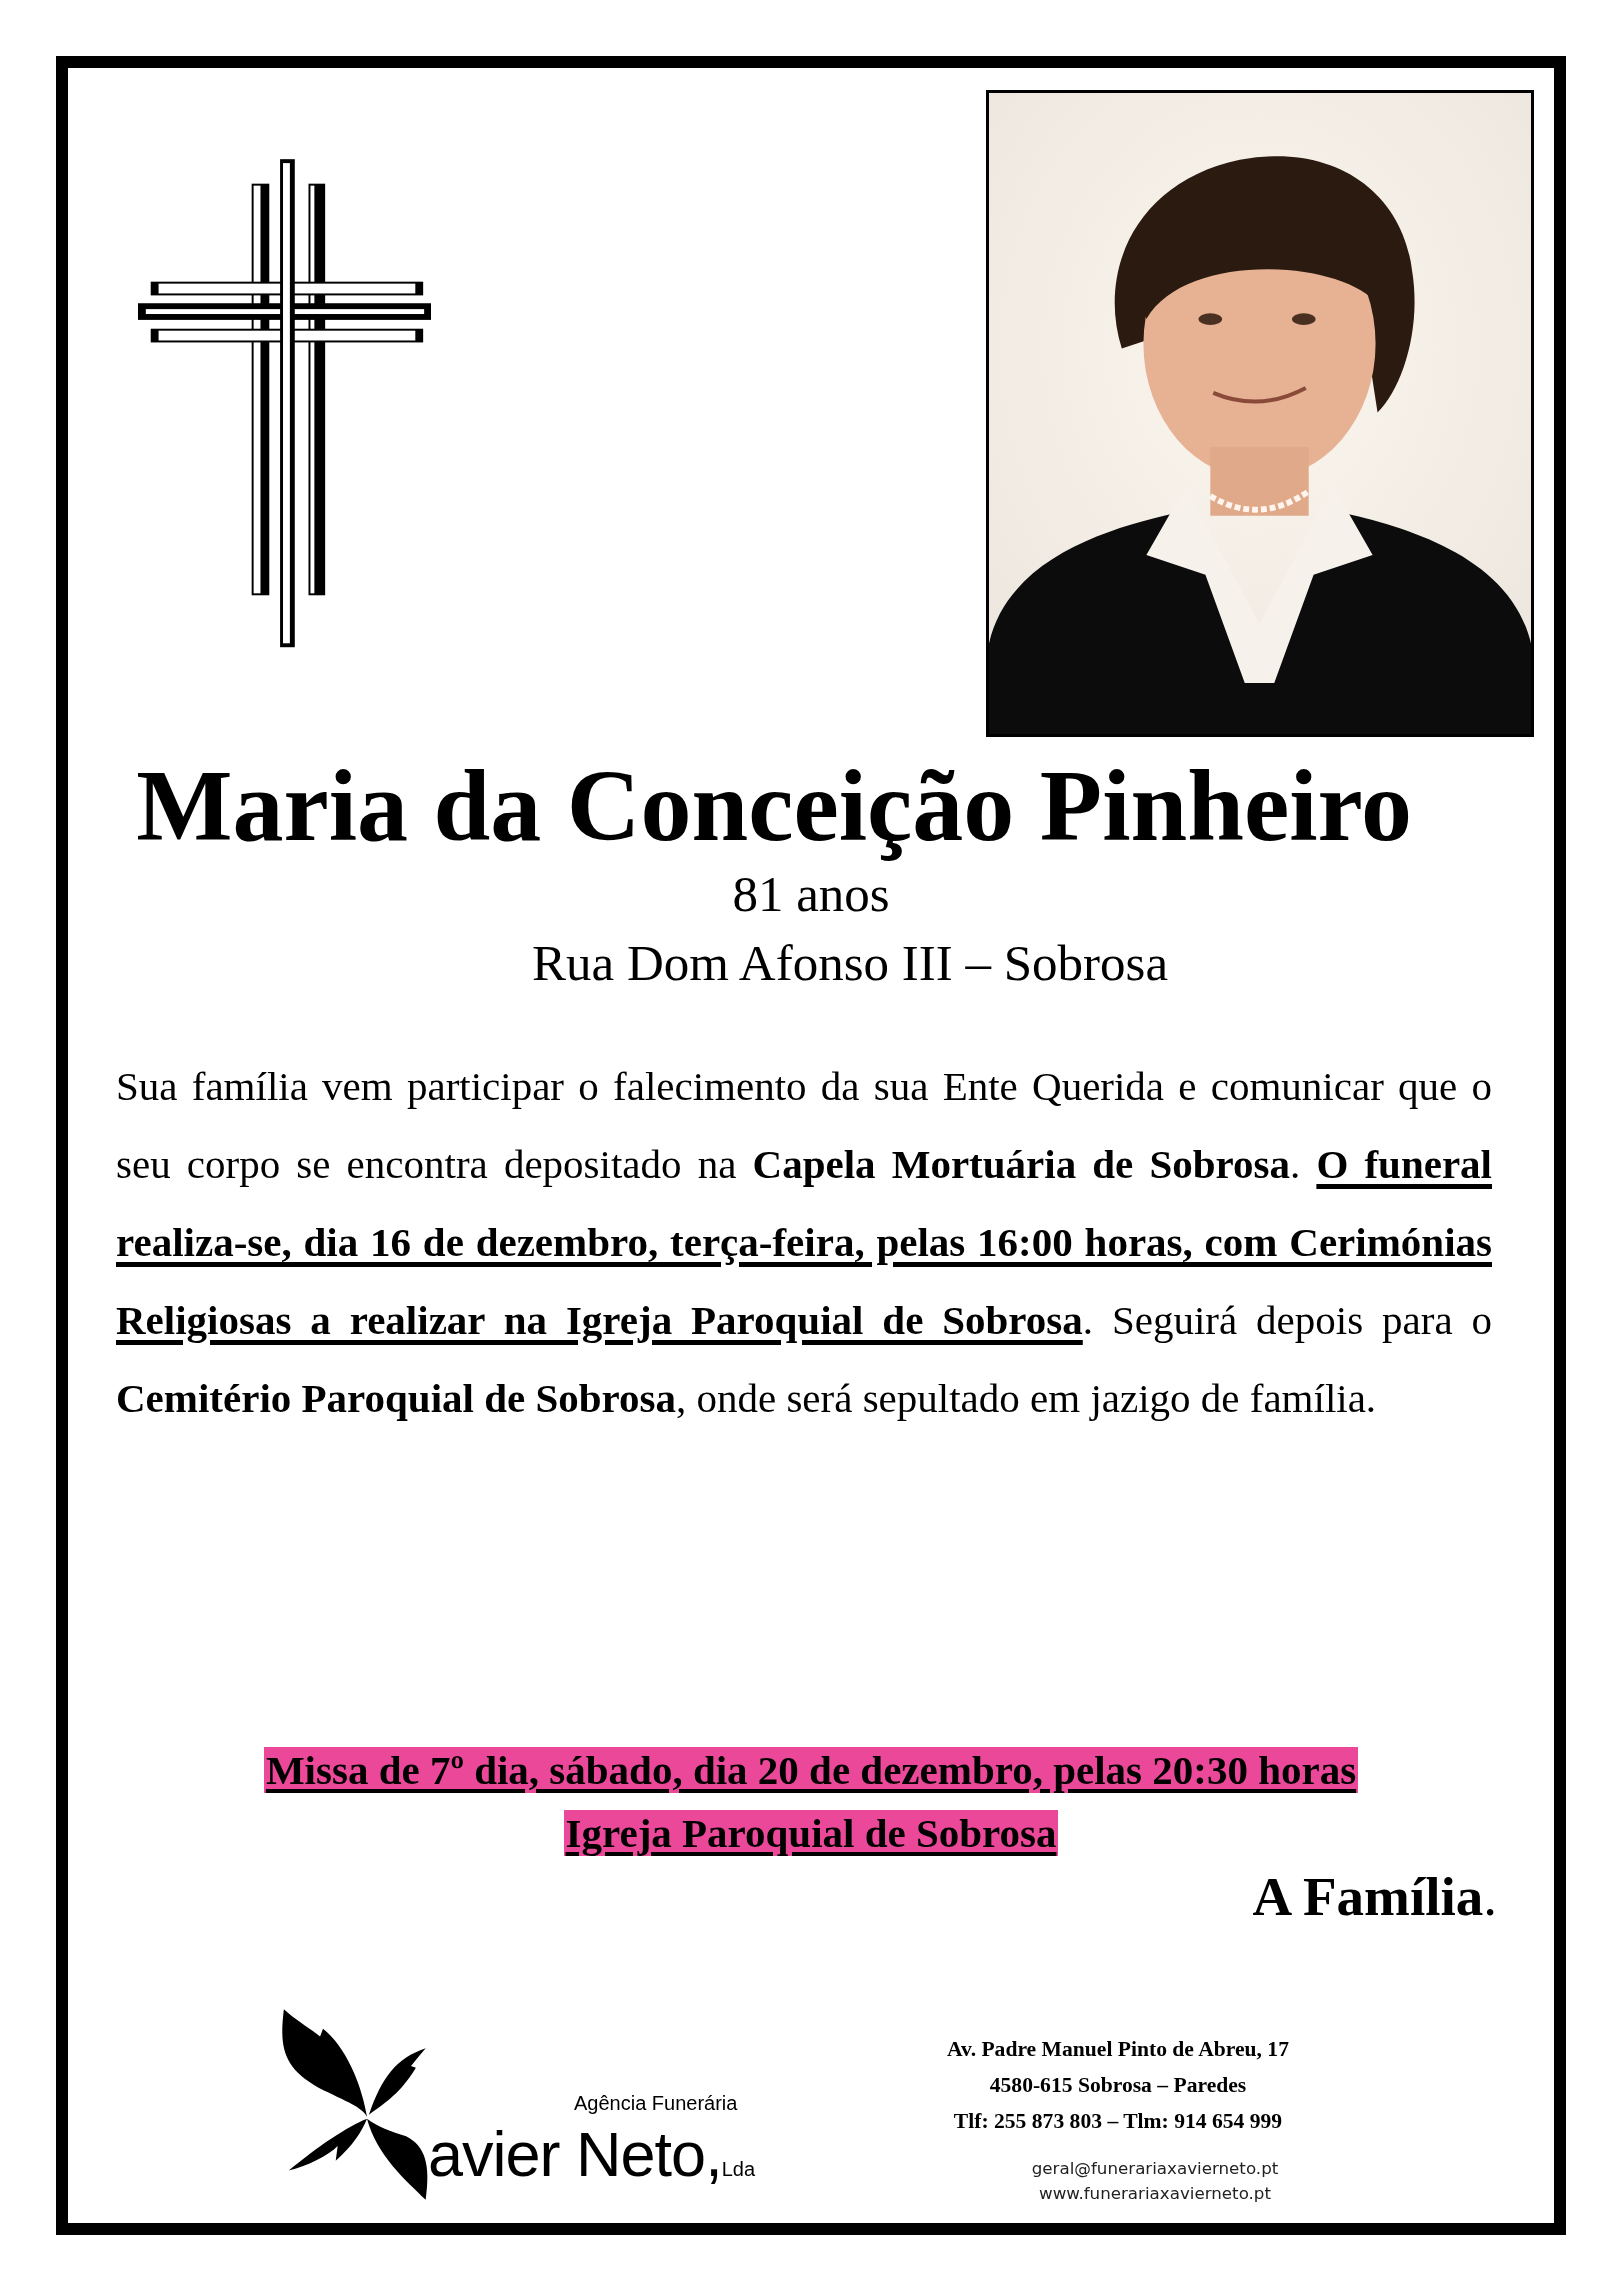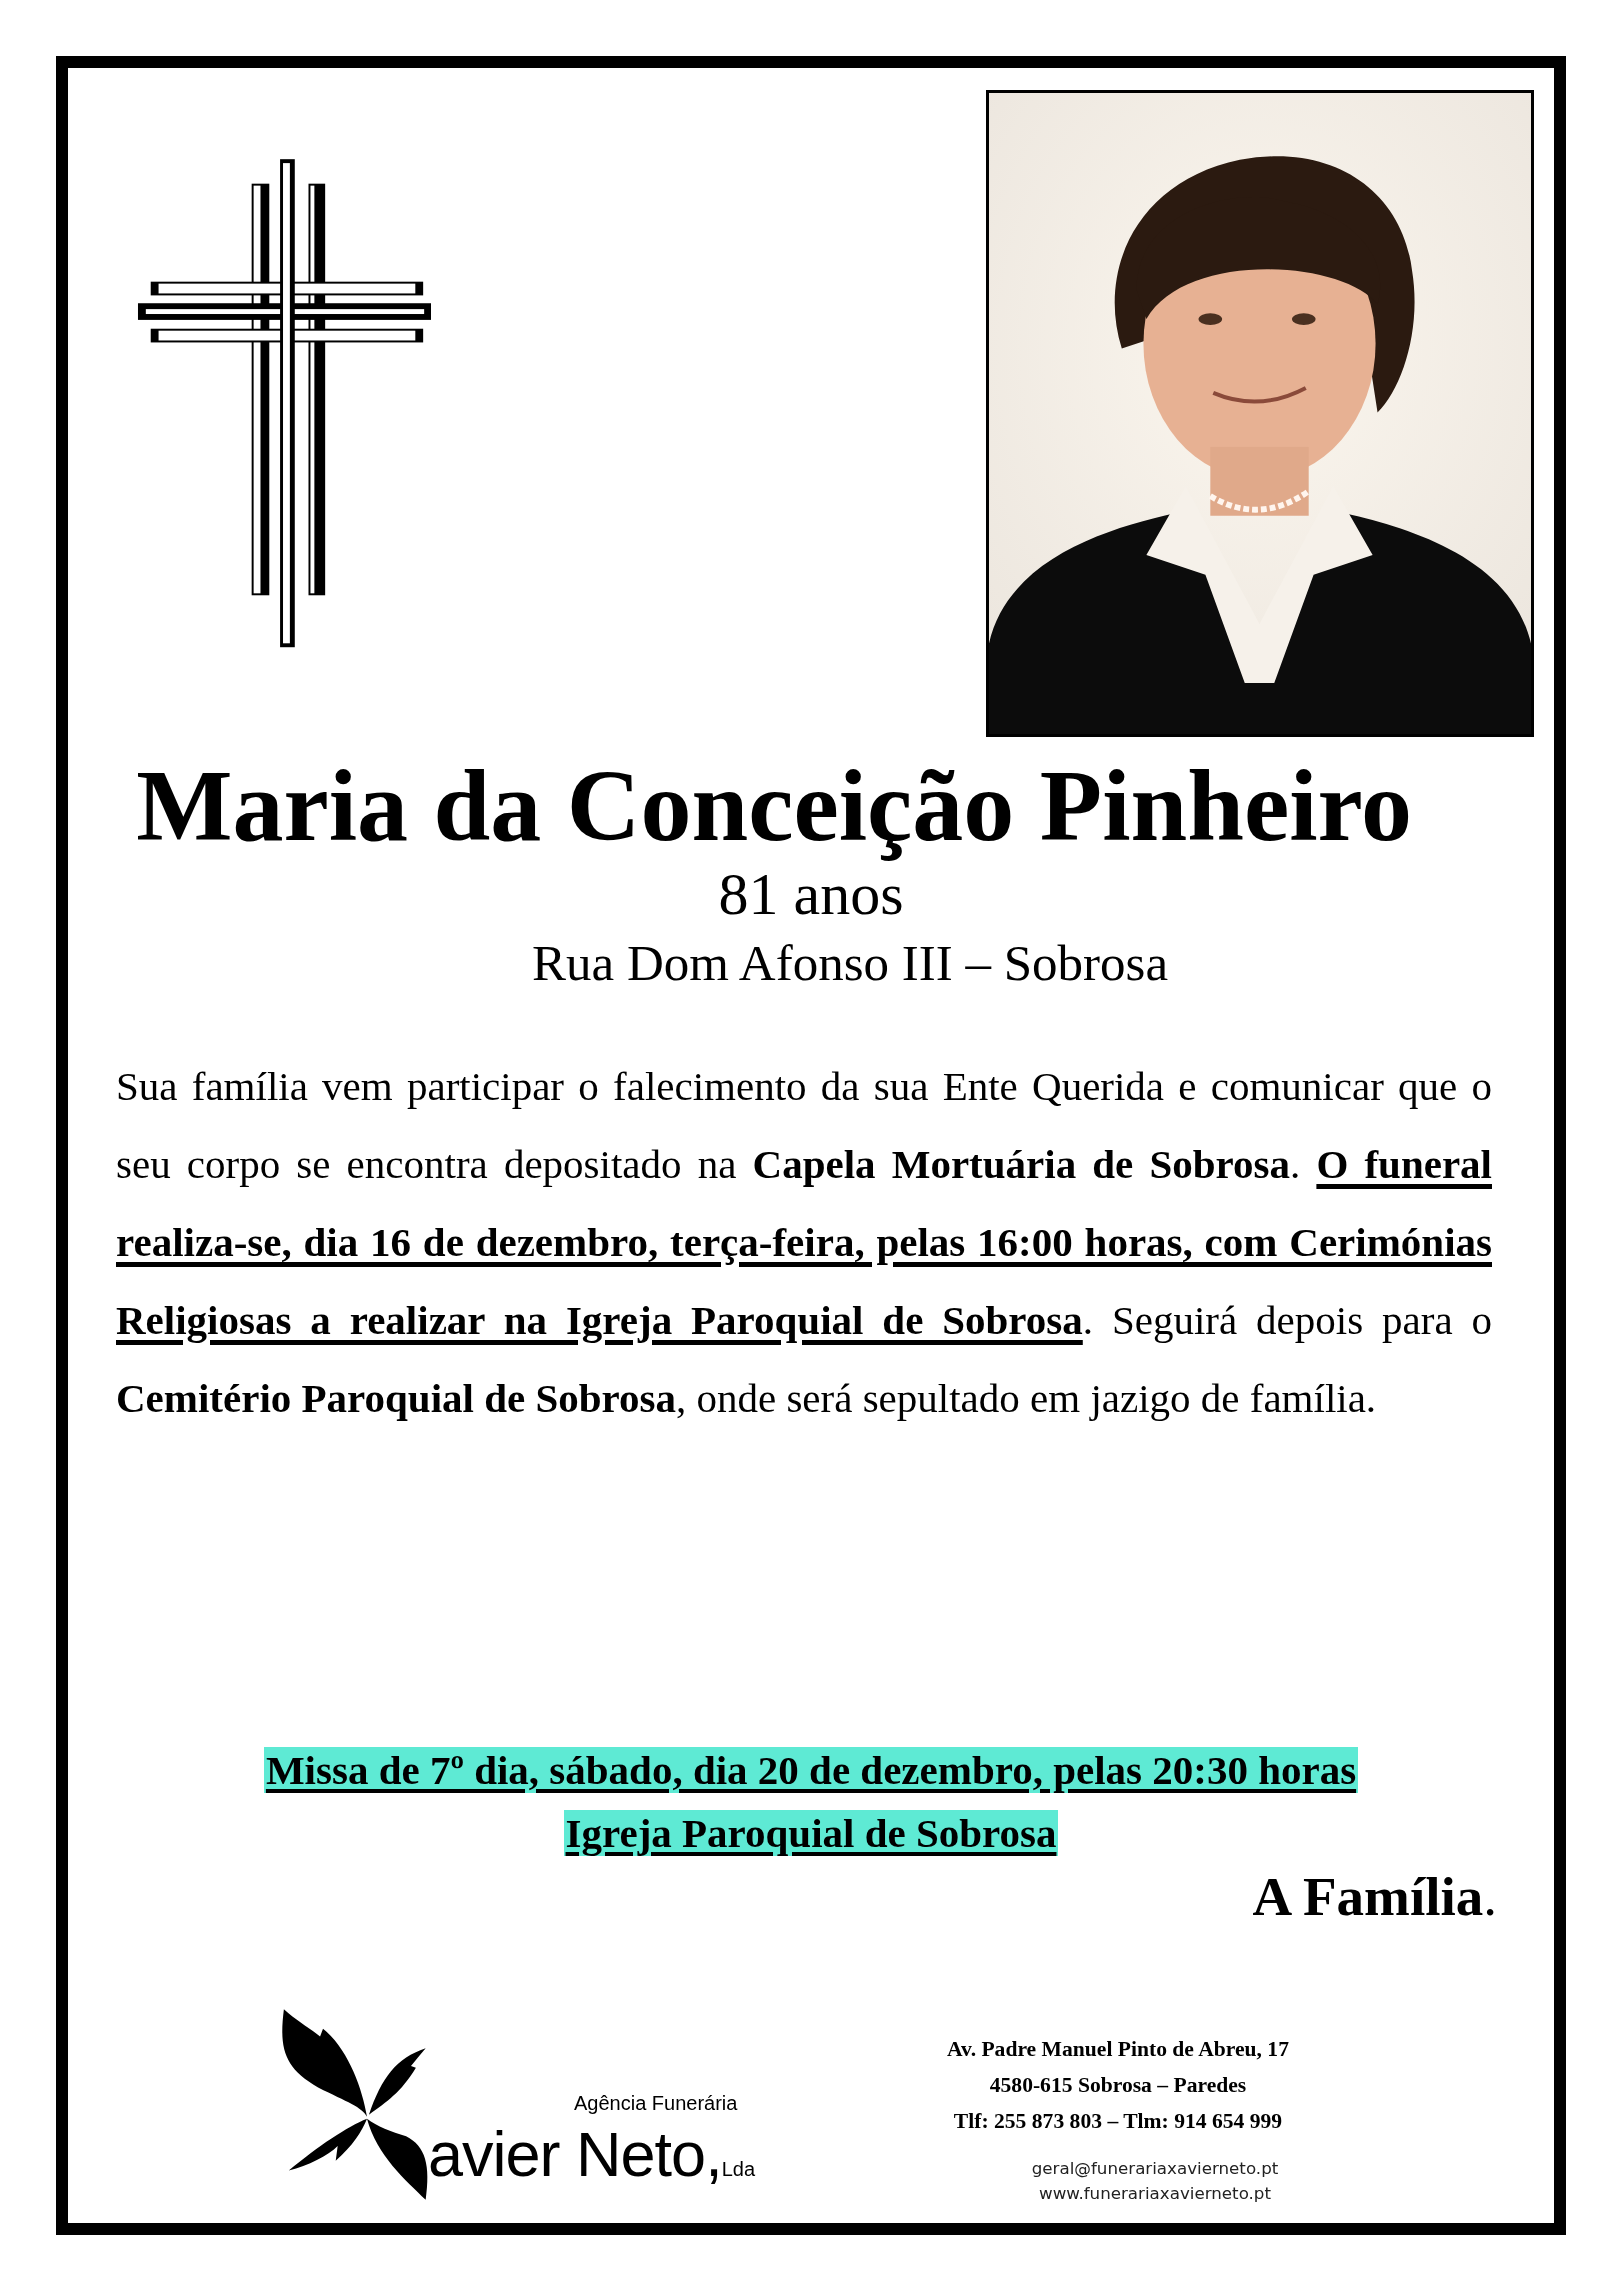--- a/index.html
+++ b/index.html
@@ -2,27 +2,27 @@
 <html><head>
 <meta charset="utf-8">
 <style>
   html, body { margin: 0; padding: 0; background: #ffffff; }
   body { width: 1620px; height: 2293px; position: relative; overflow: hidden; font-family: "Liberation Serif", serif; color: #000; }
   .frame { position: absolute; left: 56px; top: 56px; width: 1510px; height: 2179px; box-sizing: border-box; border: 12.7px solid #000; }
   .cross { position: absolute; left: 137px; top: 157px; width: 294px; height: 512px; }
   .photo { position: absolute; left: 986px; top: 90px; width: 548px; height: 647px; box-sizing: border-box; border: 3.9px solid #000; background: #f7f1e6; overflow: hidden; }
   .photo svg { display: block; width: 100%; height: 100%; }
   .name { position: absolute; left: 56px; width: 1356px; top: 747px; text-align: right; font-weight: bold; font-size: 102px; line-height: 118px; letter-spacing: 0px; }
-  .age { position: absolute; left: 56px; width: 1510px; top: 864px; text-align: center; font-size: 60px; line-height: 61px; }
+  .age { position: absolute; left: 56px; width: 1510px; top: 864px; text-align: center; font-size: 51px; line-height: 61px; }
   .addr { position: absolute; left: 56px; width: 1510px; top: 933px; text-align: center; font-size: 51px; line-height: 61px; padding-left: 39px; }
   .body { position: absolute; left: 116px; width: 1376px; top: 1047px; font-size: 41px; line-height: 78px; text-align: justify; text-align-last: left; }
   .body b { font-weight: bold; }
   .body u { text-decoration: underline; text-decoration-thickness: 4.9px; text-underline-offset: 5.9px; }
   .mass { position: absolute; left: 56px; width: 1510px; top: 1739px; text-align: center; font-size: 41px; line-height: 63px; font-weight: bold; }
-  .mass span { background: #5eead4; text-decoration: underline; text-decoration-thickness: 3.9px; text-underline-offset: 4.9px; padding: 0 2px; }
+  .mass span { background: #ec4899; text-decoration: underline; text-decoration-thickness: 3.9px; text-underline-offset: 4.9px; padding: 0 2px; }
   .signoff { position: absolute; right: 123px; top: 1862px; font-size: 55px; font-weight: bold; line-height: 69px; }
   .signoff .dot { font-weight: normal; }
   .logo-mark { position: absolute; left: 279px; top: 2009px; width: 176px; height: 191px; }
   .logo-sub { position: absolute; left: 568px; top: 2088px; font-family: Liberation Sans, sans-serif; font-size: 20px; line-height: 31px; margin-left: 6px; }
   .logo-main { position: absolute; left: 428px; top: 2117px; font-family: "Liberation Sans", sans-serif; font-size: 63px; line-height: 74px; letter-spacing: -1px; }
   .logo-main .lda { font-size: 20px; letter-spacing: 0; margin-top: 36px; }
   .contact { position: absolute; left: 863px; width: 510px; top: 2031px; text-align: center; font-weight: bold; font-size: 21.6px; line-height: 36px; }
   .web { position: absolute; left: 900px; width: 510px; top: 2156px; text-align: center; font-family: "DejaVu Sans", sans-serif; font-size: 16.7px; line-height: 24.5px; color: #222; }
 </style>
 </head>

